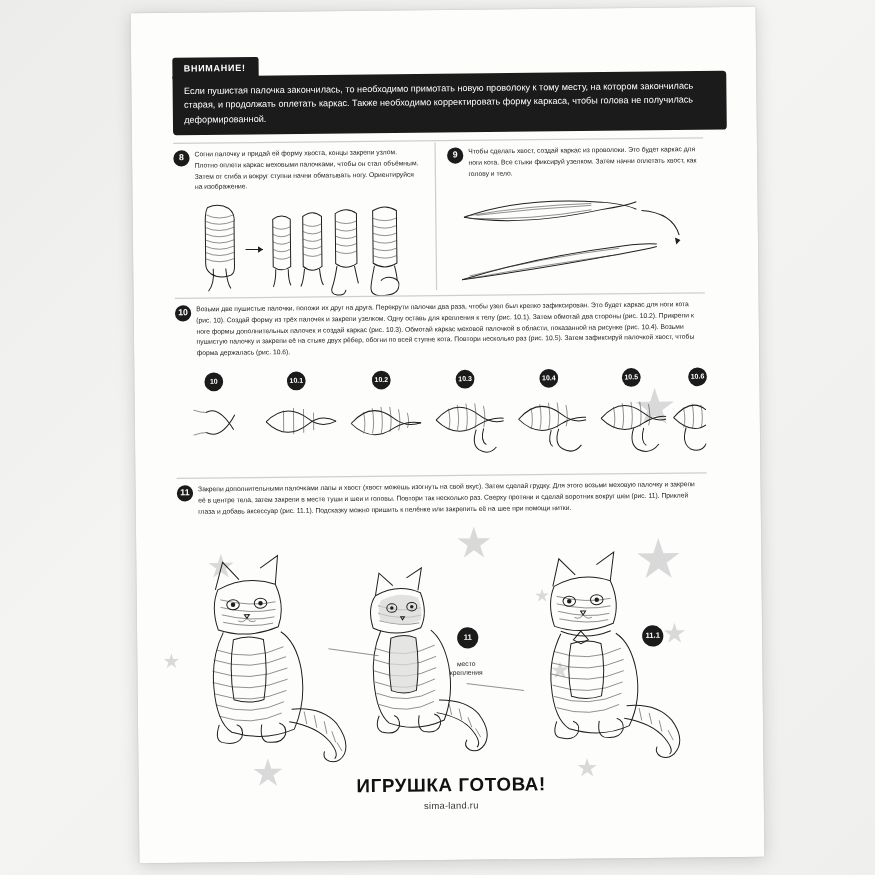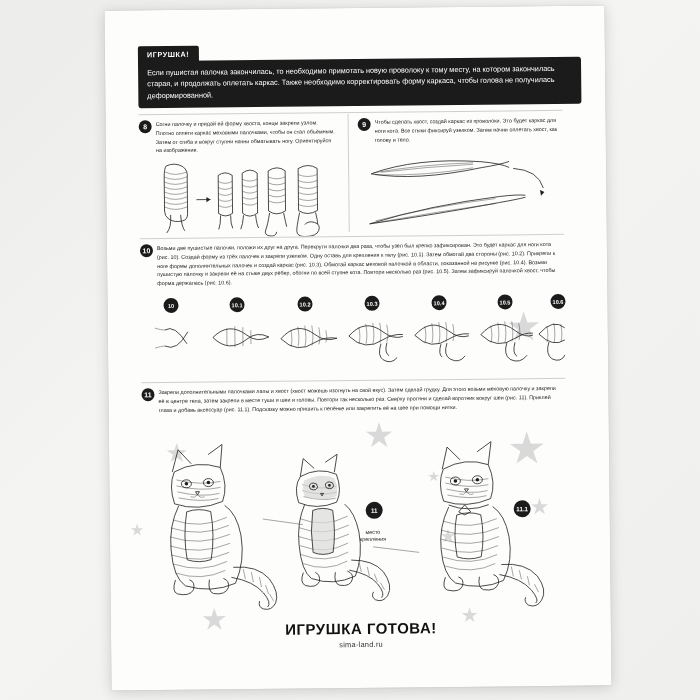--- a/index.html
+++ b/index.html
@@ -154,21 +154,21 @@
       <div class="star" style="left:255px;top:410px;font-size:34px;">★</div>
       <div class="star" style="left:56px;top:430px;font-size:26px;">★</div>
       <div class="star" style="left:398px;top:420px;font-size:44px;">★</div>
       <div class="star" style="left:420px;top:490px;font-size:22px;">★</div>
       <div class="star" style="left:330px;top:520px;font-size:18px;">★</div>
       <div class="star" style="left:90px;top:595px;font-size:30px;">★</div>
       <div class="star" style="left:350px;top:598px;font-size:20px;">★</div>
       <div class="star" style="left:20px;top:512px;font-size:16px;">★</div>
       <div class="star" style="left:318px;top:462px;font-size:14px;">★</div>
 
-      <div class="warn-tab">ИГРУШКА!</div>
+      <div class="warn-tab">ВНИМАНИЕ!</div>
       <div class="warn-body">Если пушистая палочка закончилась, то необходимо примотать новую проволоку к тому месту, на котором закончилась старая, и продолжать оплетать каркас. Также необходимо корректировать форму каркаса, чтобы голова не получилась деформированной.</div>
 
       <div class="hr" style="left:33px;top:104px;width:424px;"></div>
 
       <div class="step-num" style="left:33px;top:110px;">8</div>
       <div class="step-text" style="left:50px;top:110px;width:180px;">Согни палочку и придай ей форму хвоста, концы закрепи узлом. Плотно оплети каркас меховыми палочками, чтобы он стал объёмным. Затем от сгиба и вокруг ступни начни обматывать ногу. Ориентируйся на изображение.</div>
 
       <div class="vr" style="left:242px;top:106px;height:118px;"></div>
 
       <div class="step-num" style="left:252px;top:110px;">9</div>

